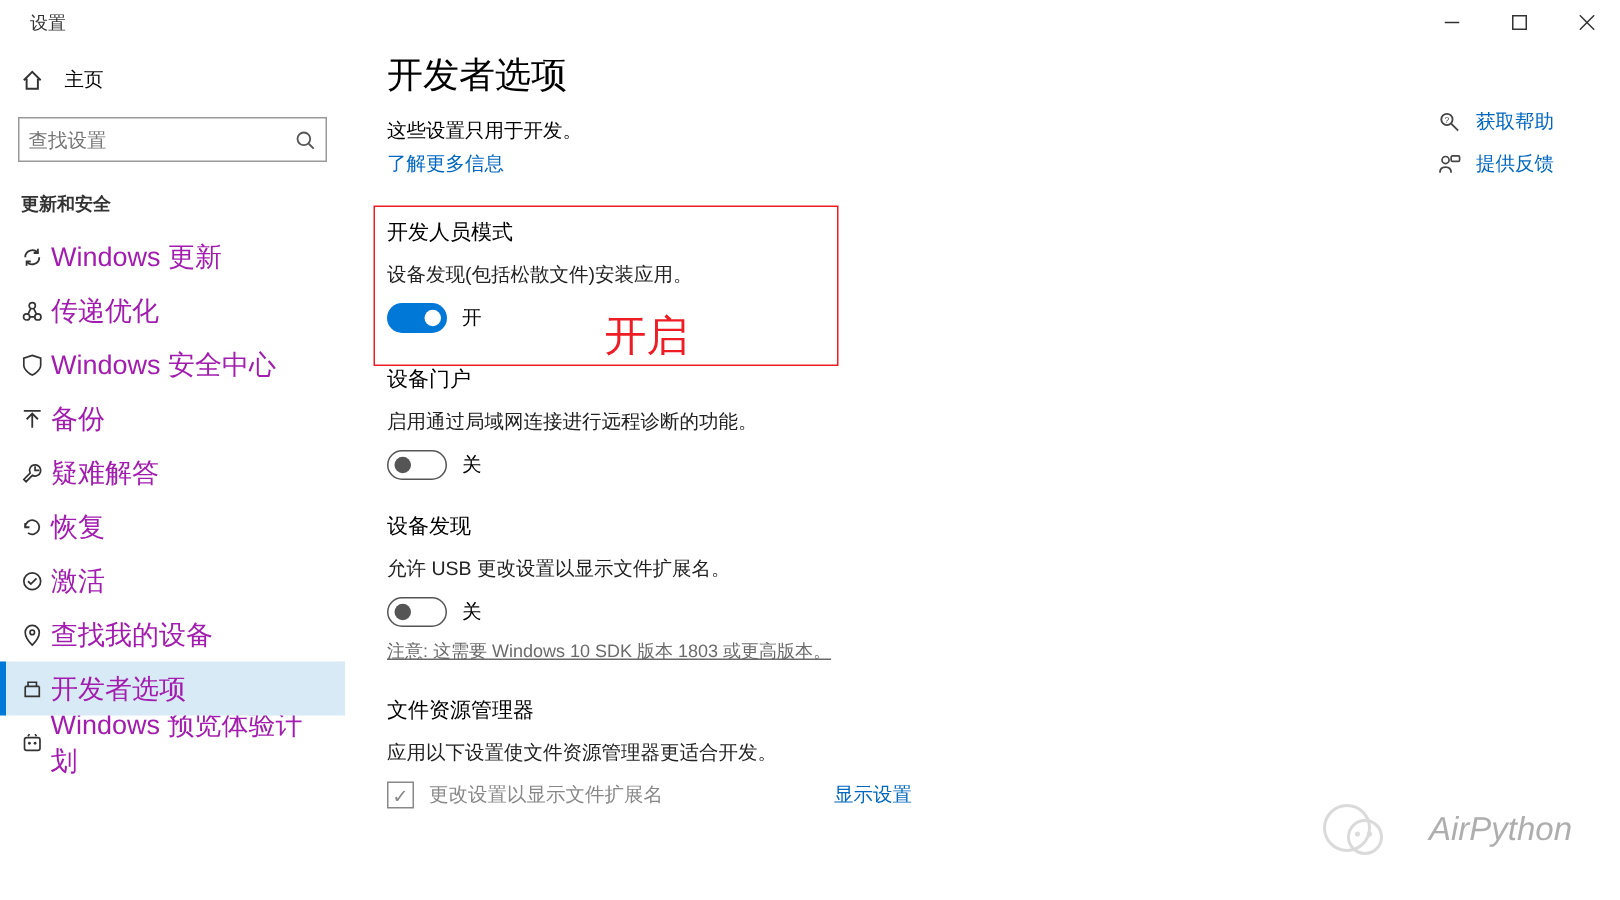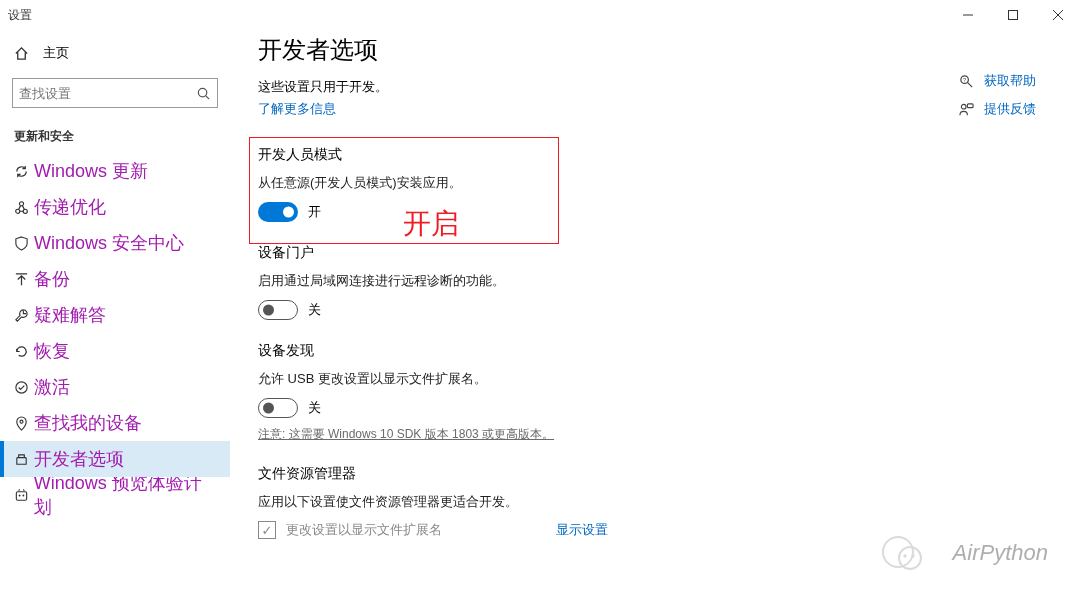--- a/index.html
+++ b/index.html
@@ -1,19 +1,19 @@
 <!DOCTYPE html>
 <html><head>
 <meta charset="utf-8">
 <style>
   * { box-sizing: border-box; margin: 0; padding: 0; font-family: "Microsoft YaHei", "Segoe UI", sans-serif; }
   body { width: 1080px; height: 600px; overflow: hidden; background: #fff; color: #000; font-size: 13px; position: relative; }
 
   
-  .titlebar { height: 30px; display: flex; align-items: center; padding-left: 8px; }
+  .titlebar { height: 30px; display: flex; align-items: center; padding-left: 20px; }
   .titlebar .title { font-size: 12px; color: #333; }
   .winctrls { position: absolute; right: 0; top: 0; display: flex; }
   .winctrls .btn { width: 45px; height: 30px; display: flex; align-items: center; justify-content: center; color: #333; }
 
   
   .left { position: absolute; left: 0; top: 30px; width: 230px; bottom: 0; padding-top: 4px; }
   .home-row { display: flex; align-items: center; gap: 14px; height: 38px; padding: 0 14px; font-size: 13px; }
   .search { margin: 6px 12px 6px 12px; border: 1px solid #999; height: 30px; display: flex; align-items: center; padding: 0 6px 0 6px; justify-content: space-between; }
   .search input { border: none; outline: none; font-size: 13px; width: 170px; }
   .cat { padding: 14px 14px 8px 14px; font-size: 12px; font-weight: 700; color: #333; }
@@ -224,21 +224,21 @@
   </div>
 </div>
 
 <div class="main">
   <div class="page-title">开发者选项</div>
   <div class="desc">这些设置只用于开发。</div>
   <div class="link">了解更多信息</div>
 
   <div class="section" style="margin-top:28px;">
     <h2>开发人员模式</h2>
-    <p>从任意源(开发人员模式)安装应用。</p>
+    <p>设备发现(包括松散文件)安装应用。</p>
     <div class="toggle-row">
       <div class="toggle on">
           <div class="knob"></div>
         </div>
       <span class="toggle-label">开</span>
     </div>
   </div>
 
   <div class="section">
     <h2>设备门户</h2>

